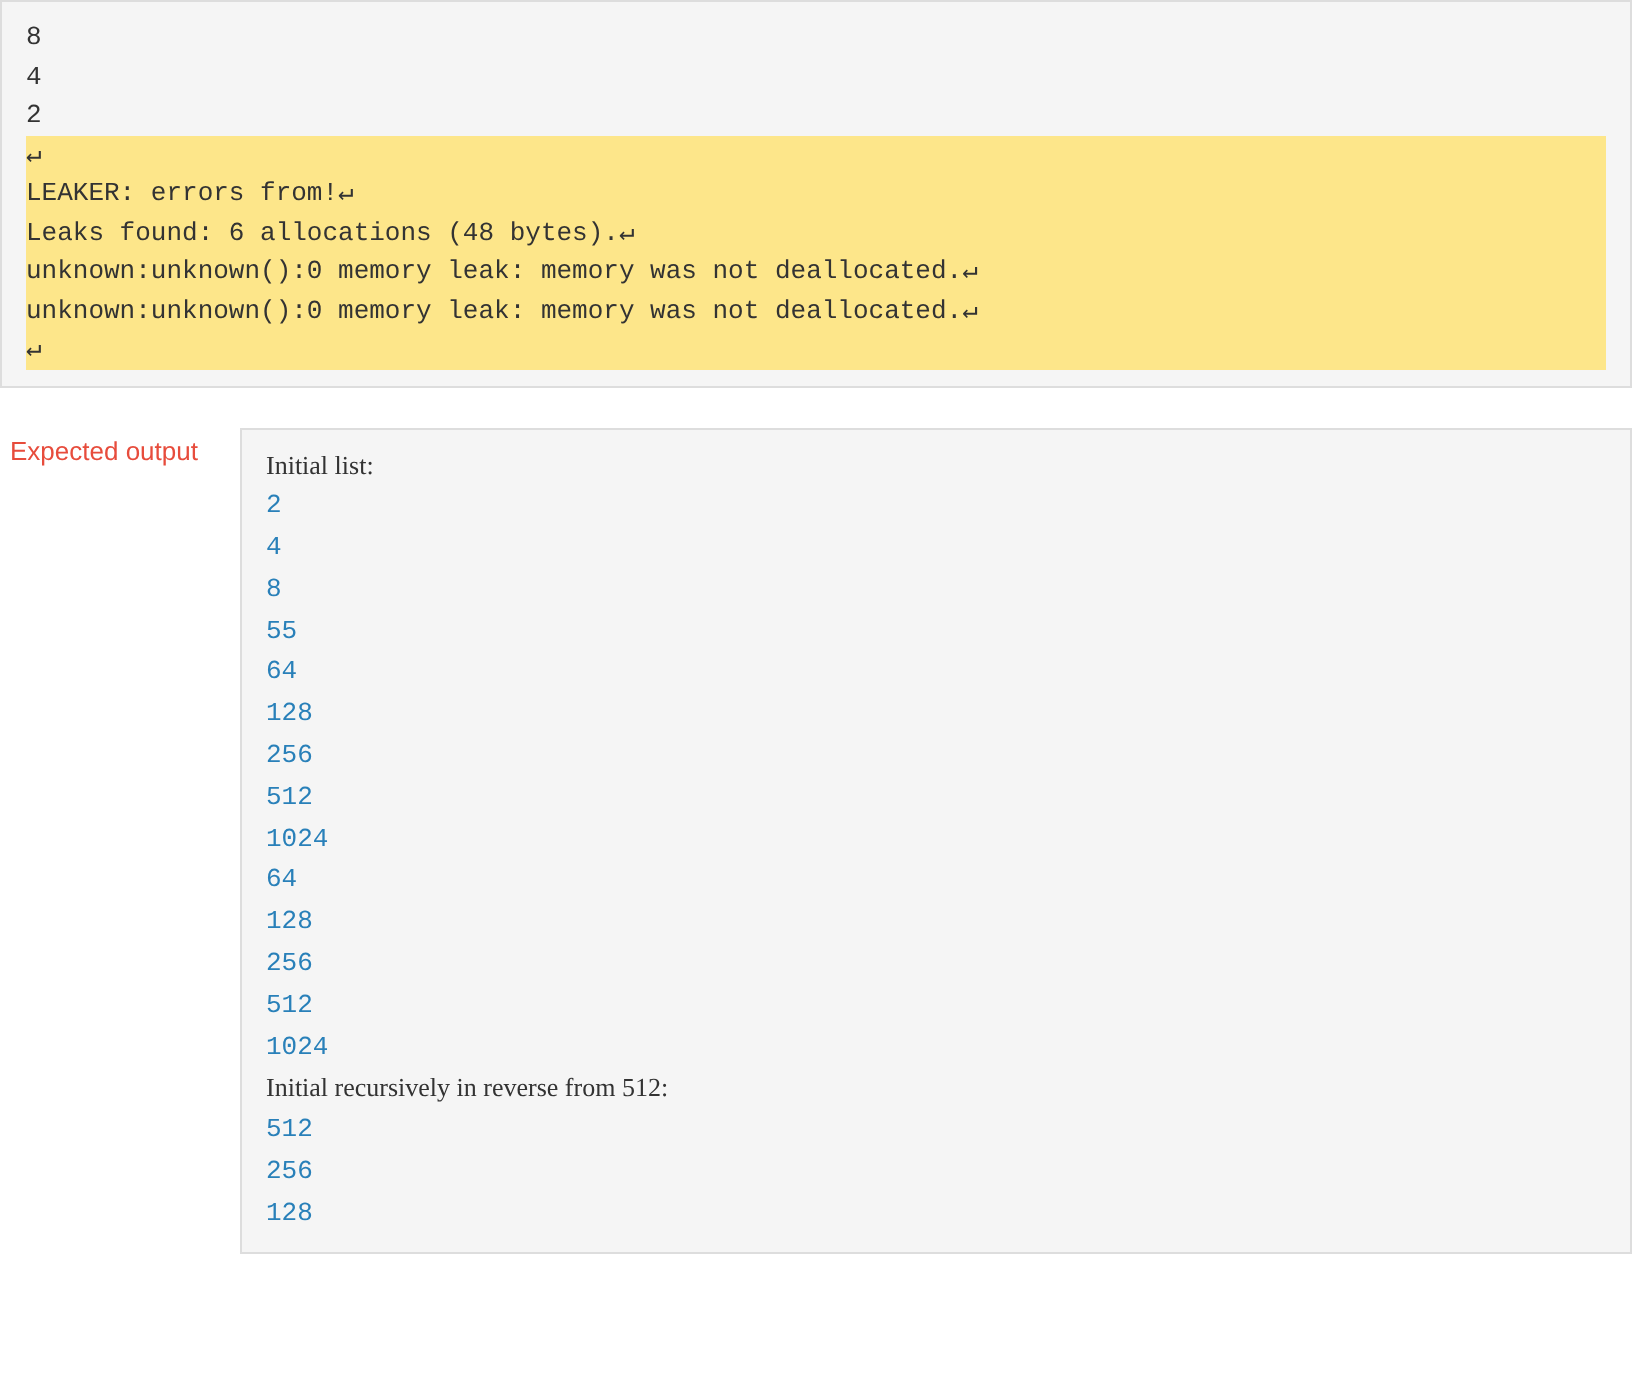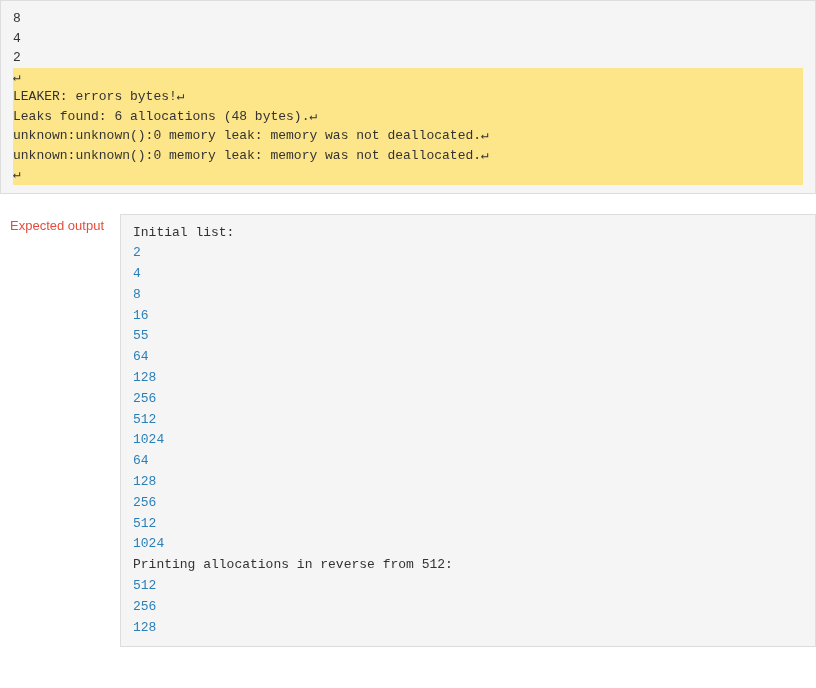--- a/index.html
+++ b/index.html
@@ -50,82 +50,82 @@
       flex-direction: row;
       margin-top: 8px;
     }
 
     .expected-output-label {
       color: #e74c3c;
       font-size: 13px;
       font-weight: normal;
       min-width: 120px;
       padding-top: 4px;
-      text-align: right;
+      text-align: center;
       padding-right: 16px;
       flex-shrink: 0;
     }
 
     .expected-output-box {
       background: #f5f5f5;
       border: 1px solid #ddd;
       padding: 8px 12px;
       font-family: 'Courier New', Courier, monospace;
       font-size: 13px;
       color: #2980b9;
       line-height: 1.6;
       flex: 1;
     }
 
     .expected-output-box .line-black {
       color: #333;
       display: block;
+      font-family: Liberation Serif, serif;
     }
 
     .expected-output-box .line-blue {
       color: #2980b9;
       display: block;
     }
   </style>
 </head>
 <body>
 
 <div class="page-container">
 
   <div class="top-output-section">
     <span class="line">8</span>
     <span class="line">4</span>
     <span class="line">2</span>
     <span class="line highlight-yellow">↵</span>
-    <span class="line highlight-yellow">LEAKER: errors bytes!↵</span>
+    <span class="line highlight-yellow">LEAKER: errors from!↵</span>
     <span class="line highlight-yellow">Leaks found: 6 allocations (48 bytes).↵</span>
     <span class="line highlight-yellow">unknown:unknown():0 memory leak: memory was not deallocated.↵</span>
     <span class="line highlight-yellow">unknown:unknown():0 memory leak: memory was not deallocated.↵</span>
     <span class="line highlight-yellow">↵</span>
   </div>
 
   <div class="bottom-section">
     <div class="expected-output-label">Expected output</div>
     <div class="expected-output-box">
       <span class="line-black">Initial list:</span>
       <span class="line-blue">2</span>
       <span class="line-blue">4</span>
       <span class="line-blue">8</span>
-      <span class="line-blue">16</span>
       <span class="line-blue">55</span>
       <span class="line-blue">64</span>
       <span class="line-blue">128</span>
       <span class="line-blue">256</span>
       <span class="line-blue">512</span>
       <span class="line-blue">1024</span>
       <span class="line-blue">64</span>
       <span class="line-blue">128</span>
       <span class="line-blue">256</span>
       <span class="line-blue">512</span>
       <span class="line-blue">1024</span>
-      <span class="line-black">Printing allocations in reverse from 512:</span>
+      <span class="line-black">Initial recursively in reverse from 512:</span>
       <span class="line-blue">512</span>
       <span class="line-blue">256</span>
       <span class="line-blue">128</span>
     </div>
   </div>
 
 </div>
 
 </body></html>

